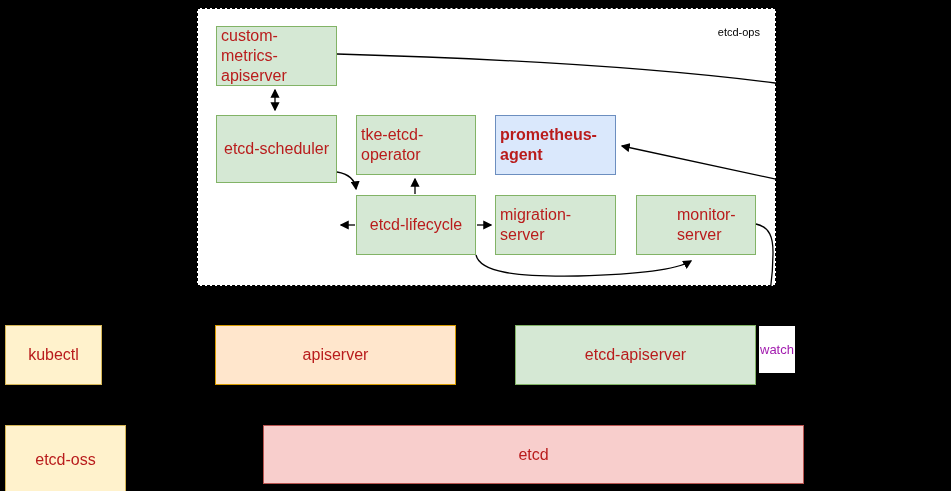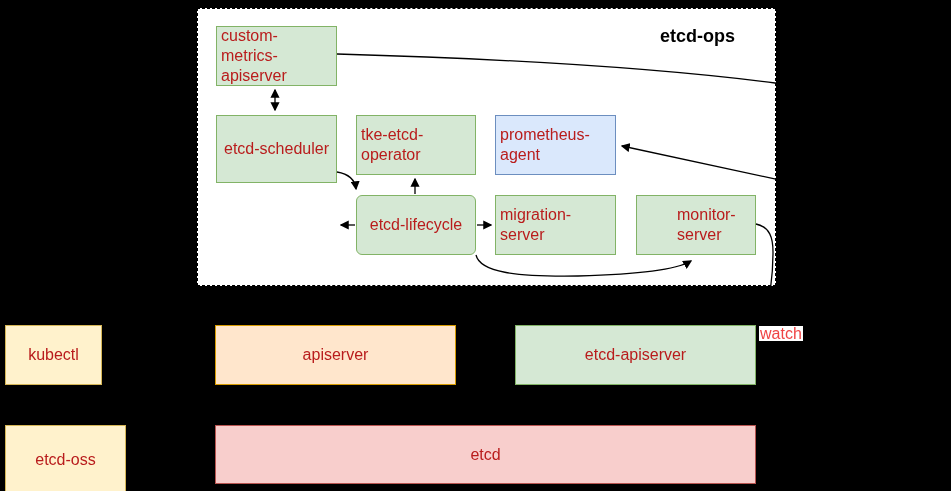--- a/index.html
+++ b/index.html
@@ -22,51 +22,51 @@
     width: 577px;
     height: 276px;
     background: #ffffff;
     border: 1.5px dashed #000000;
   }
   .container-title {
     position: absolute;
     left: 660px;
     top: 26px;
     width: 100px;
-    text-align: left;
-    font-size: 18px;
-    font-weight: bold;
+    text-align: right;
+    font-size: 11px;
+    font-weight: normal;
     color: #000000;
   }
   .node {
     position: absolute;
     display: flex;
     align-items: center;
     justify-content: center;
     text-align: left;
     font-size: 16px;
     line-height: 1.25;
     color: #b91c1c;
     box-sizing: border-box;
     padding: 2px 4px;
   }
   .green  { background: #d5e8d4; border: 1px solid #82b366; }
-  .blue   { background: #dae8fc; border: 1px solid #6c8ebf; }
+  .blue   { background: #dae8fc; border: 1px solid #6c8ebf; font-weight: bold; }
   .yellow { background: #fff2cc; border: 1px solid #d6b656; }
   .orange { background: #ffe6cc; border: 1px solid #d79b00; }
-  .red    { background: #f8cecc; border: 1px solid #b85450; }
+  .red    { background: #f8cecc; border: 1px solid #b85450; margin-left: 48px; }
   .edge-label {
     position: absolute;
     left: 759px;
     top: 326px;
     background: #ffffff;
-    color: #ef4444;
-    font-size: 16px;
+    color: #a21caf;
+    font-size: 13px;
     line-height: 15px;
-    padding: 0 1px;
+    padding: 16px 1px;
   }
   #arrows {
     position: absolute;
     left: 0;
     top: 0;
     width: 951px;
     height: 491px;
     pointer-events: none;
   }
   #arrows path {
@@ -80,21 +80,21 @@
 
 <div id="canvas">
 
   <div class="dashed-container"></div>
   <div class="container-title">etcd-ops</div>
 
   <div class="node green" style="left:216px; top:26px;  width:121px; height:60px;">custom-metrics-apiserver</div>
   <div class="node green" style="left:216px; top:115px; width:121px; height:68px;">etcd-scheduler</div>
   <div class="node green" style="left:356px; top:115px; width:120px; height:60px;">tke-etcd-operator</div>
   <div class="node blue" style="left:495px; top:115px; width:121px; height:60px;">prometheus-agent</div>
-  <div class="node green" style="left:356px; top:195px; width:120px; height:60px;border-radius:6px;">etcd-lifecycle</div>
+  <div class="node green" style="left:356px; top:195px; width:120px; height:60px;">etcd-lifecycle</div>
   <div class="node green" style="left:495px; top:195px; width:121px; height:60px;">migration-server</div>
   <div class="node green" style="left:636px; top:195px; width:120px; height:60px;padding-left:40px;">monitor-server</div>
 
   <div class="node yellow" style="left:5px;   top:325px; width:97px; height:60px;">kubectl</div>
   <div class="node orange" style="left:215px; top:325px; width:241px; height:60px;">apiserver</div>
   <div class="node green" style="left:515px; top:325px; width:241px; height:60px;">etcd-apiserver</div>
   <div class="node yellow" style="left:5px;   top:425px; width:121px; height:70px;">etcd-oss</div>
   <div class="node red" style="left:215px; top:425px; width:541px; height:59px;">etcd</div>
 
   <div class="edge-label">watch</div>

